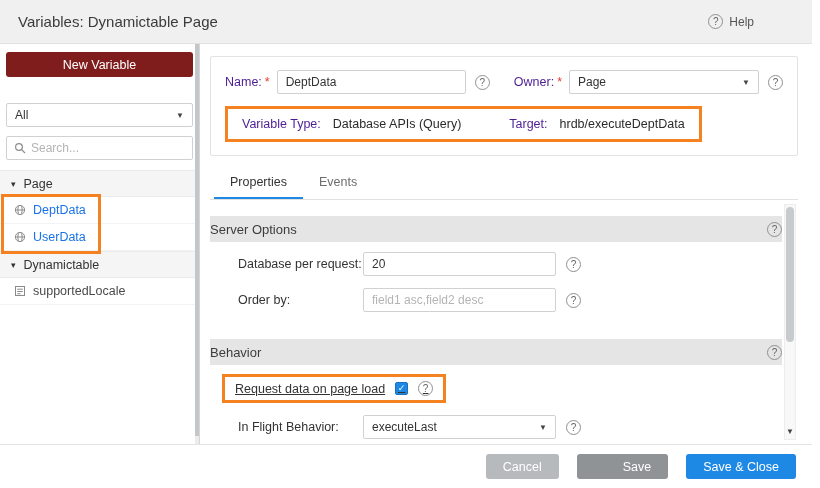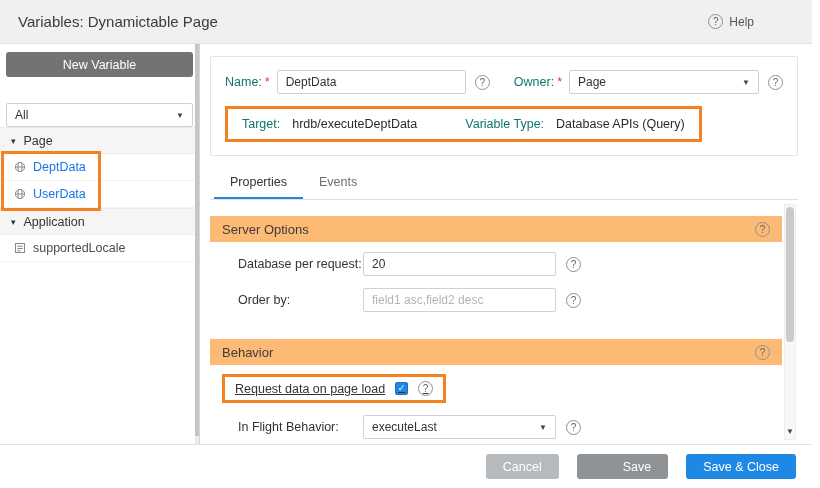--- a/index.html
+++ b/index.html
@@ -11,21 +11,21 @@
   .header-title { font-size:15px; color:#3b3b3b; }
   .header-help { display:flex; align-items:center; gap:6px; color:#555; font-size:12px; margin-right:40px; cursor:pointer; }
 
   .qmark { display:inline-flex; width:15px; height:15px; border:1px solid #909090; border-radius:50%; align-items:center; justify-content:center; font-size:10px; color:#666; flex-shrink:0; cursor:pointer; background:#fff0; }
 
   
   .middle { flex:1; display:flex; min-height:0; }
 
   
   .sidebar { width:200px; background:#fff; border-right:1px solid #d6d6d6; position:relative; flex-shrink:0; }
-  .new-var-btn { margin:8px 6px 12px 6px; height:25px; background:#737373; color:#fff; font-size:12.5px; display:flex; align-items:center; justify-content:center; border-radius:3px; cursor:pointer; }
+  .new-var-btn { margin:8px 6px 12px 6px; height:25px; background:#7f1d1d; color:#fff; font-size:12.5px; display:flex; align-items:center; justify-content:center; border-radius:3px; cursor:pointer; }
   .select-box { position:relative; border:1px solid #cfd2d5; border-radius:2px; background:#fff; height:24px; display:flex; align-items:center; padding:0 8px; font-size:12px; color:#333; cursor:pointer; }
   .caret { margin-left:auto; font-size:8px; color:#444; padding-left:6px; }
   .filter { margin:26px 6px 0 6px; }
   .search-box { margin:9px 6px 10px 6px; border:1px solid #cfd2d5; border-radius:2px; height:24px; display:flex; align-items:center; padding:0 7px; gap:5px; background:#fff; }
   .search-box input { border:none; outline:none; flex:1; font-size:12px; color:#333; font-family:inherit; min-width:0; }
   input::placeholder { color:#b4b4b4; }
   .tree { position:relative; }
   .tree-group { background:#f5f5f5; border-top:1px solid #ebebeb; border-bottom:1px solid #ebebeb; height:27px; display:flex; align-items:center; gap:8px; padding:0 11px; font-size:12.5px; color:#333; cursor:pointer; }
   .group-caret { font-size:9px; color:#333; }
   .tree-item { height:27px; display:flex; align-items:center; gap:7px; padding:0 14px; font-size:12.5px; border-bottom:1px solid #f3f3f3; cursor:pointer; background:#fff; }
@@ -33,38 +33,38 @@
   .tree-item.plain .item-label { color:#4a4a4a; }
   .annotation-overlay { position:absolute; left:1px; top:-3px; width:100px; height:60px; border:3px solid #f58220; pointer-events:none; z-index:5; }
   .tree-items-wrap { position:relative; }
   .sidebar-scroll { position:absolute; top:0; right:0; bottom:0; width:4px; background:#ececec; }
   .sidebar-scroll .sb-thumb { width:4px; height:98%; background:#c3c7ca; }
 
   
   .main { flex:1; position:relative; background:#fff; padding:12px 14px 0 10px; min-width:0; }
   .top-panel { border:1px solid #e3e3e3; border-radius:2px; padding:13px 14px; background:#fff; }
   .form-row { display:flex; align-items:center; font-size:12.5px; color:#333; }
-  .lbl { color:#0f766e; font-size:12.5px; white-space:nowrap; }
+  .lbl { color:#4c1d95; font-size:12.5px; white-space:nowrap; }
   .req { color:#e53935; margin:0 7px 0 3px; font-size:12.5px; }
   .text-input { height:24px; border:1px solid #cfd2d5; border-radius:2px; padding:0 8px; font-size:12px; color:#333; font-family:inherit; outline:none; background:#fff; }
   .name-input { width:192px; }
   .form-row .qmark { margin-left:9px; }
   .owner-group { margin-left:24px; display:flex; align-items:center; }
   .owner-select { width:190px; }
   .annotation { border:3px solid #f58220; width:fit-content; }
   .type-target-box { margin-top:12px; padding:8px 14px; display:flex; align-items:center; gap:48px; font-size:12.5px; }
   .pair { display:flex; align-items:center; gap:12px; white-space:nowrap; }
   .pair .val { color:#2b2b2b; }
 
   .tabs { display:flex; border-bottom:1px solid #e0e0e0; margin-top:10px; padding-left:4px; }
   .tab { padding:9px 16px 8px 16px; font-size:12.5px; color:#6e6e6e; cursor:pointer; border-bottom:2px solid transparent; }
   .tab.active { color:#333; border-bottom:2px solid #1e88e5; }
 
   .sections { margin-right:16px; padding-top:16px; }
-  .section-bar { background:#fdba74; height:26px; display:flex; align-items:center; justify-content:space-between; padding:0 12px; font-size:13px; color:#3c3c3c; }
+  .section-bar { background:#e5e5e5; height:26px; display:flex; align-items:center; justify-content:space-between; padding:0 0; font-size:13px; color:#3c3c3c; }
   .field-row { display:flex; align-items:center; margin:10px 0 12px 28px; font-size:12.5px; color:#333; }
   .field-label { width:125px; flex-shrink:0; }
   .field-input { width:193px; }
   .field-select { width:193px; }
   .field-row .qmark { margin-left:10px; }
   .behavior-bar { margin-top:27px; }
   .checkbox-row { margin:9px 0 10px 12px; padding:4px 10px; display:flex; align-items:center; gap:10px; font-size:12.5px; color:#333;text-decoration:underline; }
   .checkbox { width:13px; height:13px; background:#1e88e5; border:1px solid #1872c0; border-radius:2px; display:inline-flex; align-items:center; justify-content:center; cursor:pointer; flex-shrink:0; }
   .checkbox .check { color:#fff; font-size:9px; line-height:1; }
   .inflight { margin-top:12px; }
@@ -98,20 +98,27 @@
   <div class="middle">
 
     <aside class="sidebar">
       <div class="new-var-btn">New Variable</div>
 
       <div class="select-box filter">
         <span>All</span>
         <span class="caret">▼</span>
       </div>
 
+      <div class="search-box">
+        <svg class="icon-svg" width="12" height="12" viewBox="0 0 12 12">
+          <circle cx="5" cy="5" r="3.4" fill="none" stroke="#8d8d8d" stroke-width="1.2"></circle>
+          <line x1="7.6" y1="7.6" x2="11" y2="11" stroke="#8d8d8d" stroke-width="1.2"></line>
+        </svg>
+        <input placeholder="Search..." style="">
+      </div>
 
       <div class="tree">
         <div class="tree-group">
           <span class="group-caret">▾</span>
           <span>Page</span>
         </div>
 
         <div class="tree-items-wrap">
           <div class="annotation-overlay"></div>
           <div class="tree-item">
@@ -127,21 +134,21 @@
               <circle cx="6" cy="6" r="4.6" fill="none" stroke="#8a8a8a" stroke-width="1"></circle>
               <ellipse cx="6" cy="6" rx="2.1" ry="4.6" fill="none" stroke="#8a8a8a" stroke-width="1"></ellipse>
               <line x1="1.4" y1="6" x2="10.6" y2="6" stroke="#8a8a8a" stroke-width="1"></line>
             </svg>
             <span class="item-label">UserData</span>
           </div>
         </div>
 
         <div class="tree-group">
           <span class="group-caret">▾</span>
-          <span>Application</span>
+          <span>Dynamictable</span>
         </div>
 
         <div class="tree-item plain">
           <svg class="icon-svg" width="12" height="12" viewBox="0 0 12 12">
             <rect x="1.5" y="1.5" width="9" height="9" fill="none" stroke="#8a8a8a" stroke-width="1"></rect>
             <line x1="3.2" y1="4.2" x2="8.8" y2="4.2" stroke="#8a8a8a" stroke-width="1"></line>
             <line x1="3.2" y1="6.5" x2="8.8" y2="6.5" stroke="#8a8a8a" stroke-width="1"></line>
             <line x1="3.2" y1="8.8" x2="6.5" y2="8.8" stroke="#8a8a8a" stroke-width="1"></line>
           </svg>
           <span class="item-label">supportedLocale</span>
@@ -168,26 +175,26 @@
             <span class="select-box owner-select">
               <span>Page</span>
               <span class="caret">▼</span>
             </span>
           </span>
           <span class="qmark">?</span>
         </div>
 
         <div class="annotation type-target-box">
           <div class="pair">
+            <span class="lbl">Variable Type:</span>
+            <span class="val">Database APIs (Query)</span>
+          </div>
+          <div class="pair">
             <span class="lbl">Target:</span>
             <span class="val">hrdb/executeDeptData</span>
-          </div>
-          <div class="pair">
-            <span class="lbl">Variable Type:</span>
-            <span class="val">Database APIs (Query)</span>
           </div>
         </div>
       </div>
 
       <div class="tabs">
         <div class="tab active">Properties</div>
         <div class="tab">Events</div>
       </div>
 
       <div class="sections">

